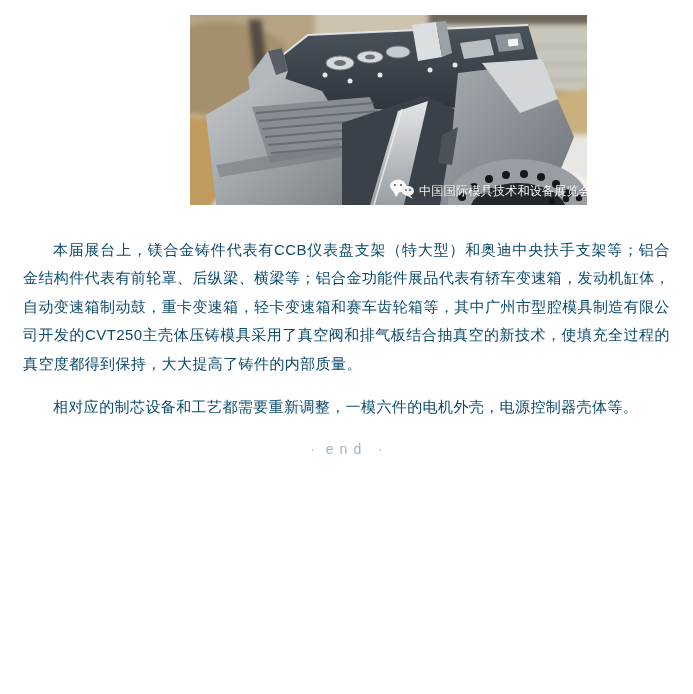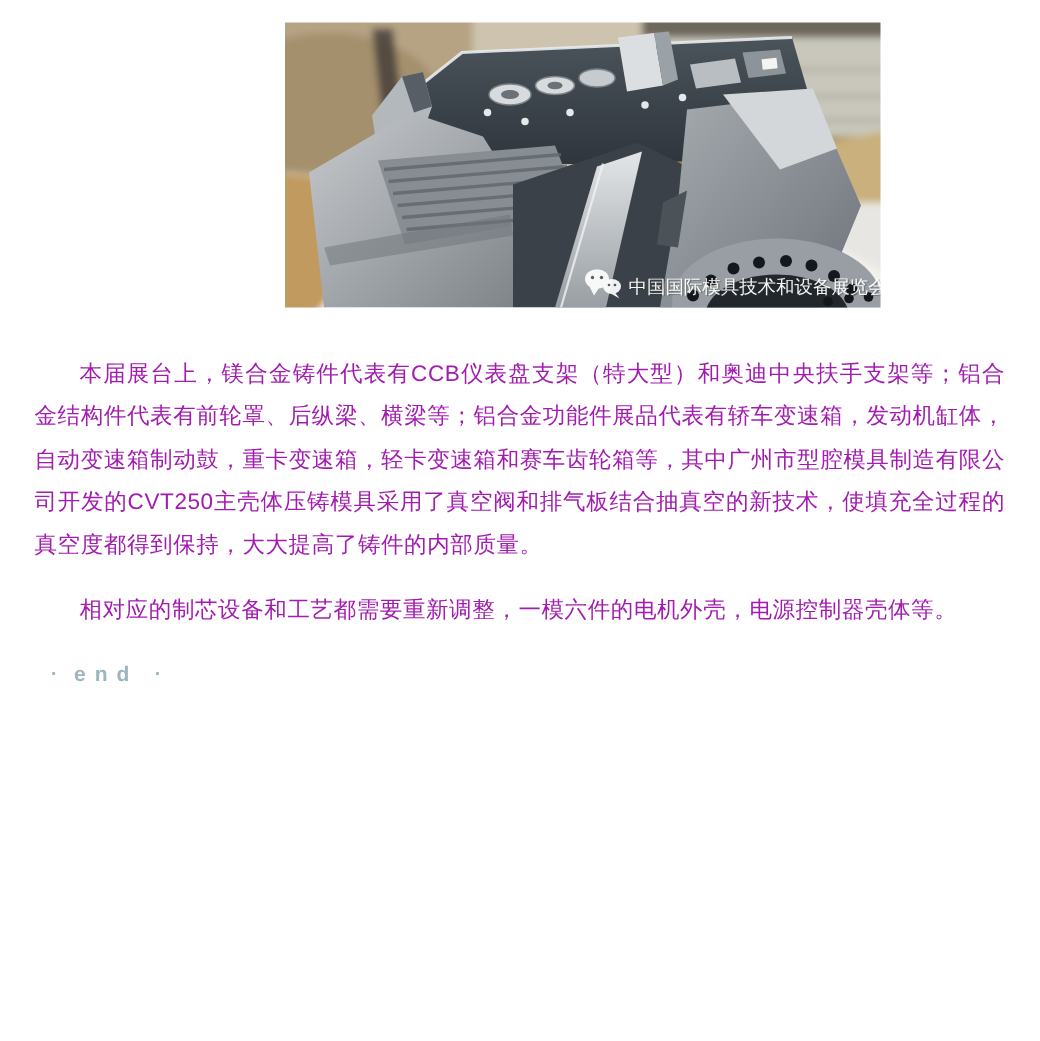--- a/index.html
+++ b/index.html
@@ -8,25 +8,25 @@
     font-family:"Liberation Sans","DejaVu Sans",sans-serif;
   }
   .hero{
     width:314px;height:190px;margin:15px auto 31px;padding:0;display:block;
   }
   .hero svg{display:block;}
   .article{padding:0 23px;}
   .para{
     margin:0 0 15px;
     font-size:15px;line-height:28.4px;letter-spacing:0.4px;
-    color:#a21caf;text-align:justify;text-indent:2em;
+    color:#0c4a6e;text-align:justify;text-indent:2em;
   }
   .end-marker{
-    margin-top:18px;
-    color:#9bb6c0;font-weight:bold;font-size:14px;line-height:20px;
+    margin-top:18px;text-align:center;
+    color:#9bb6c0;font-weight:normal;font-size:14px;line-height:20px;
   }
   .end-marker .end-dot{font-size:13px;margin:0 11px;vertical-align:1px;}
   .end-marker .end-word{letter-spacing:6px;}
 </style>
 </head>
 <body>
 
 <figure class="hero">
   <svg width="397" height="190" viewBox="0 0 397 190" xmlns="http://www.w3.org/2000/svg">
     <defs>

